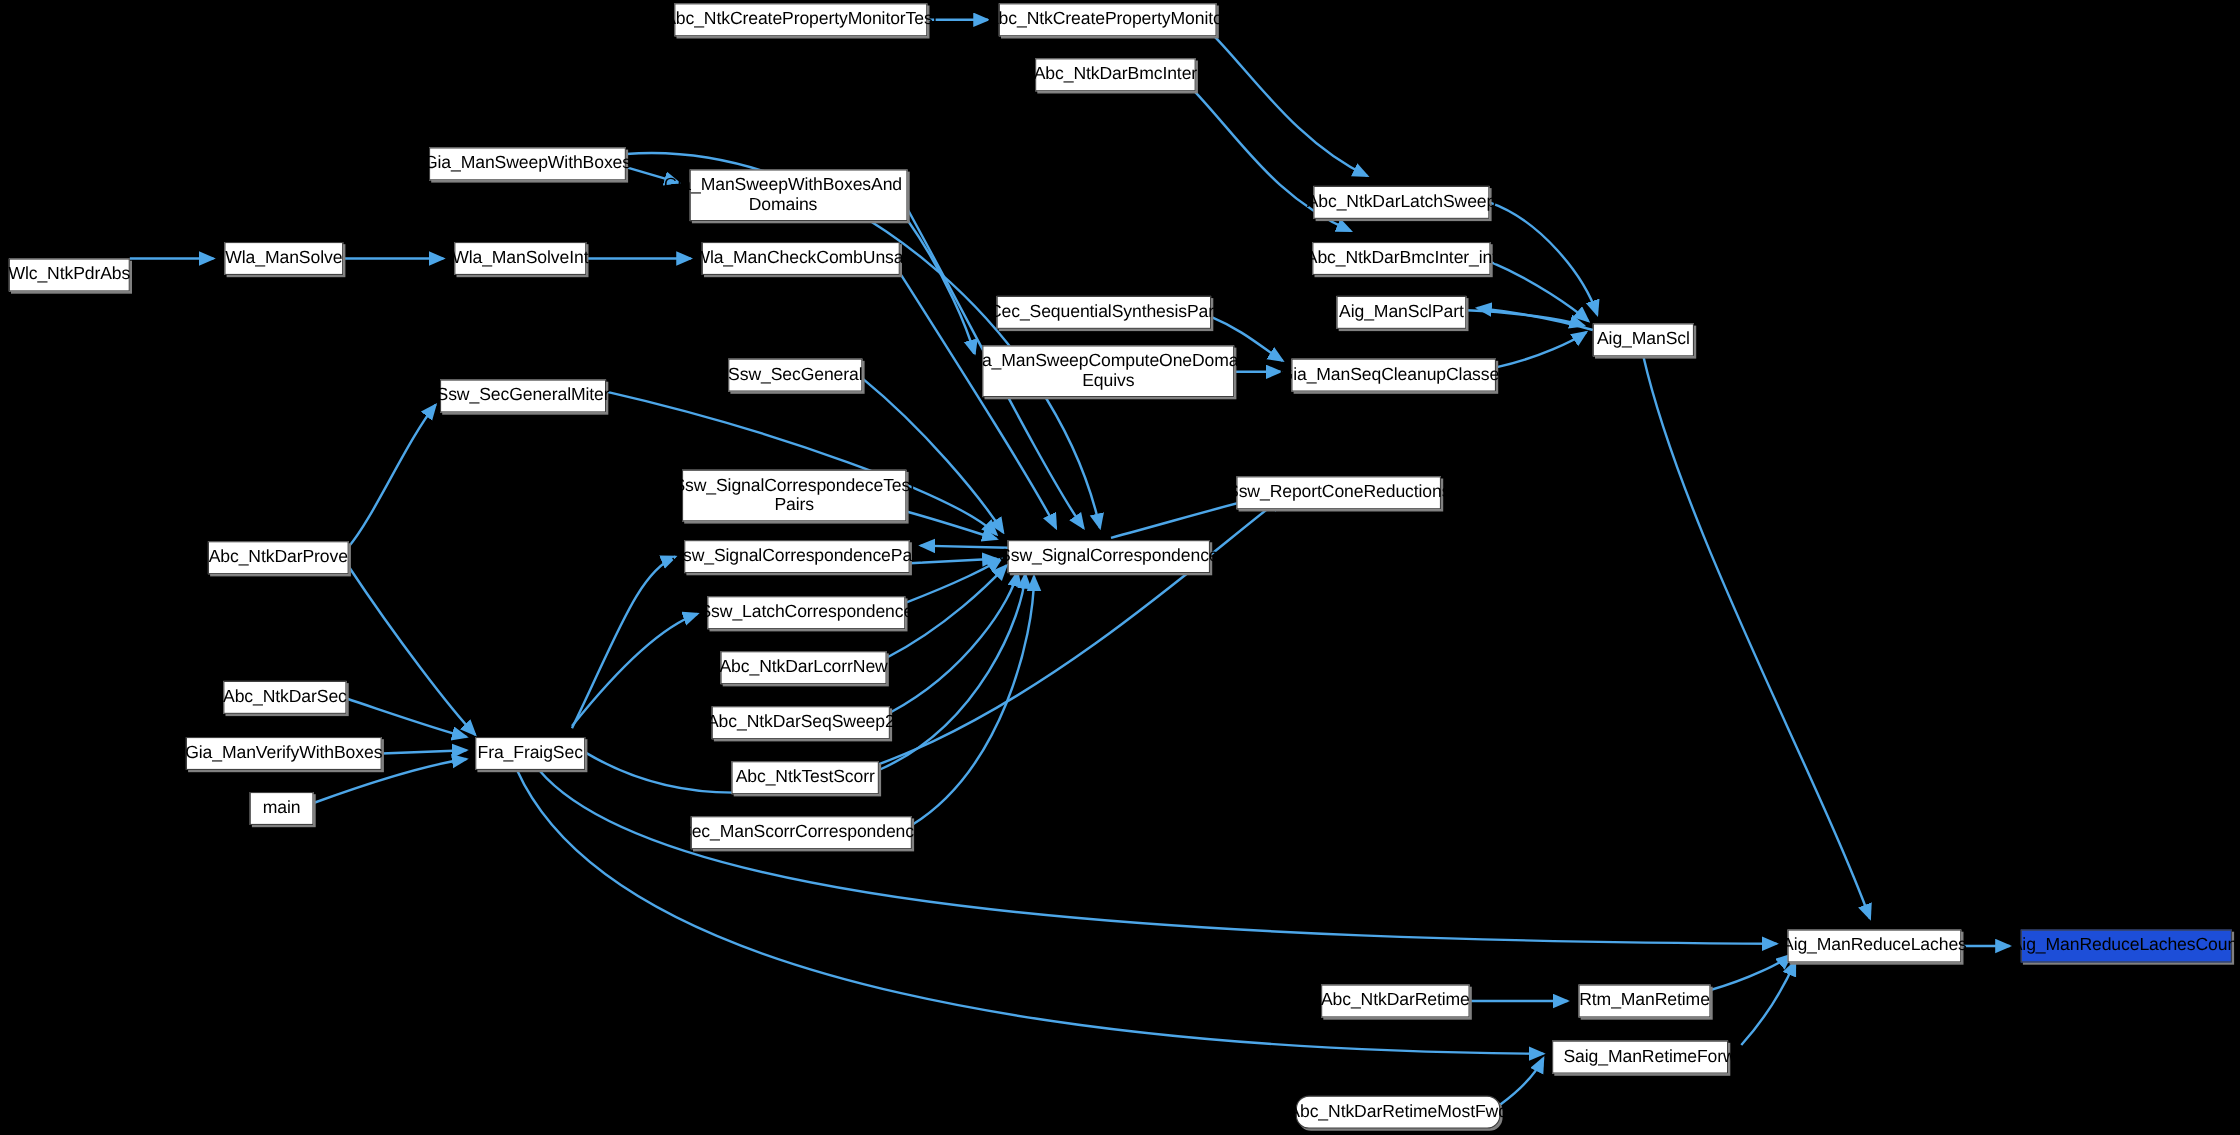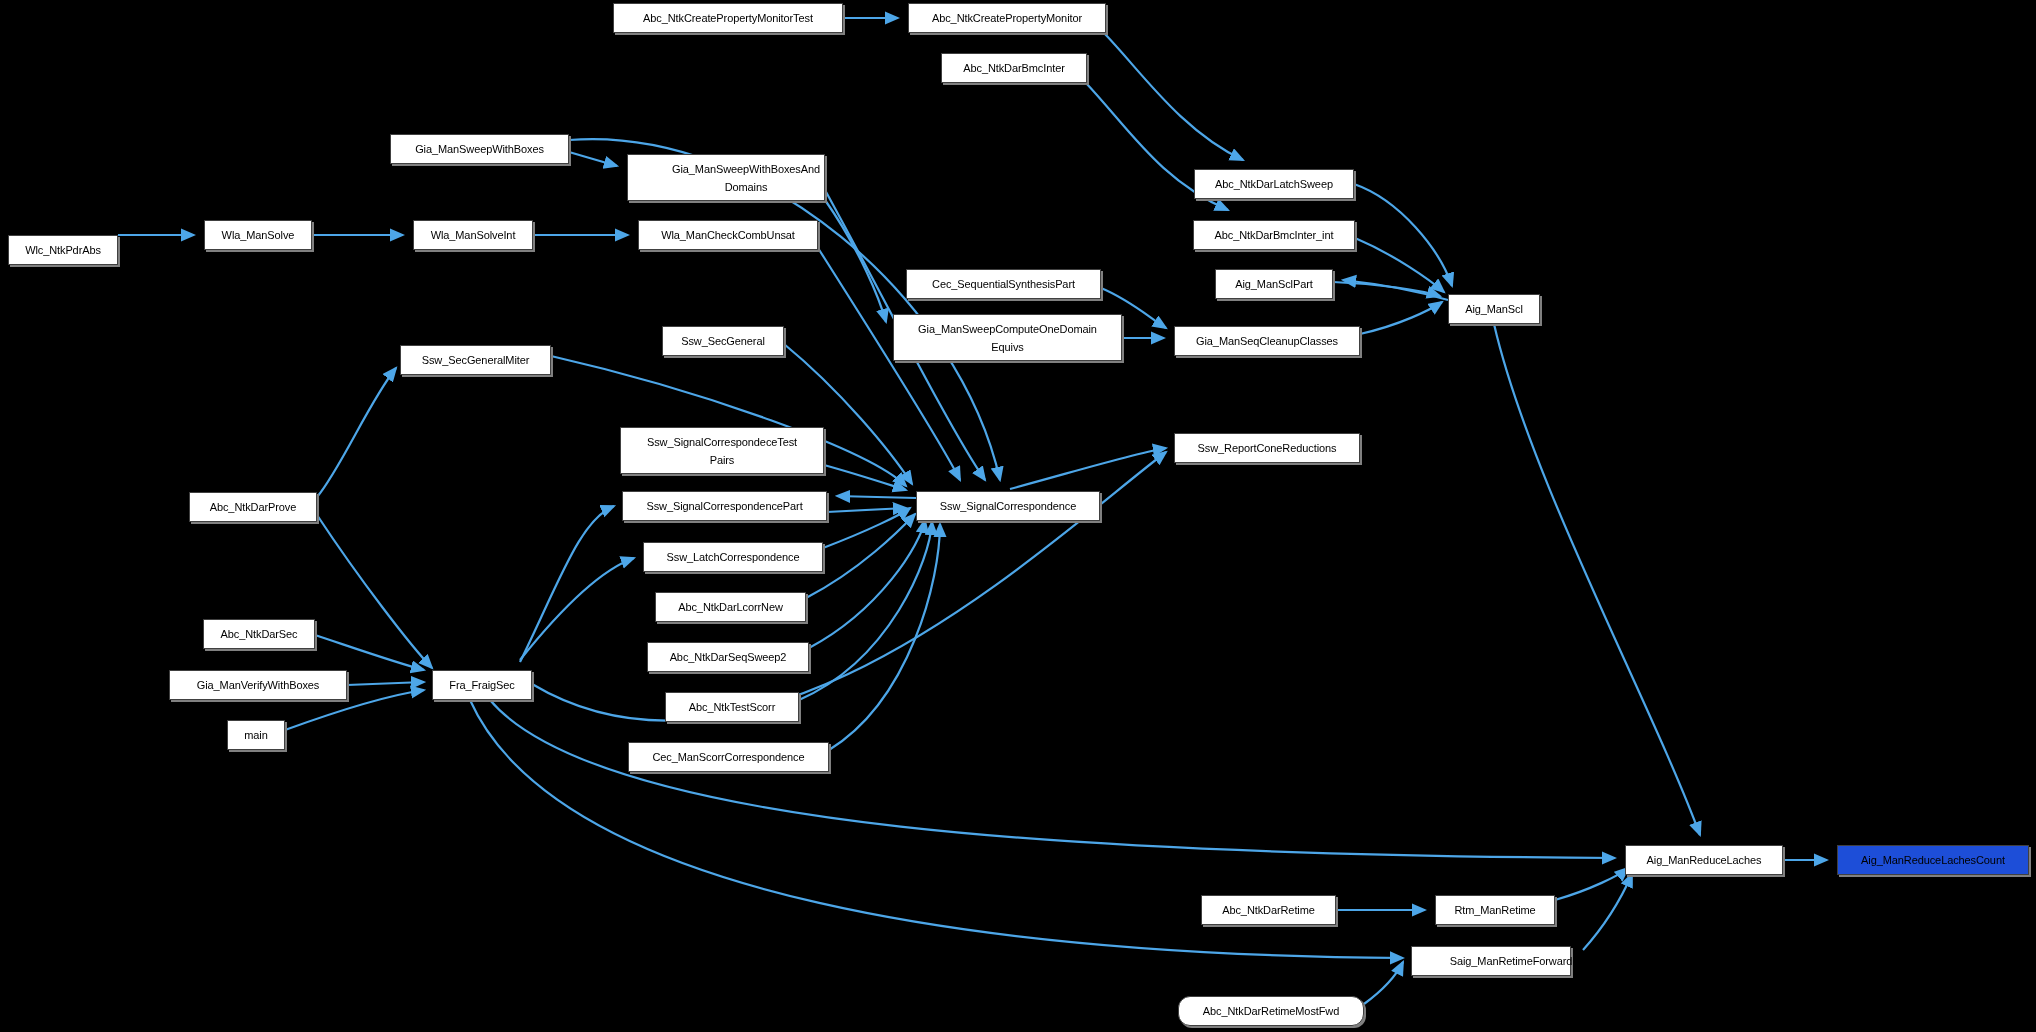--- a/index.html
+++ b/index.html
@@ -31,21 +31,21 @@
     width: 2036px;
     height: 1032px;
   }
   .graph-node {
     position: absolute;
     box-sizing: border-box;
     background: #ffffff;
     border: 1px solid #404040;
     box-shadow: 2px 2px 0 0 #808080;
     color: #000000;
-    font-size: 11px;
+    font-size: 16px;
     line-height: 18px;
     letter-spacing: -0.1px;
     display: flex;
     align-items: center;
     justify-content: center;
     text-align: center;
     white-space: pre-line;
     padding: 0 4px;
     cursor: pointer;
   }
@@ -123,21 +123,21 @@
       <div class="graph-node" style="left: 638px; top: 220px; width: 180px; height: 30px;"><span>Wla_ManCheckCombUnsat</span></div>
       <div class="graph-node" style="left: 1193px; top: 220px; width: 162px; height: 30px;"><span>Abc_NtkDarBmcInter_int</span></div>
       <div class="graph-node" style="left: 906px; top: 269px; width: 195px; height: 30px;"><span>Cec_SequentialSynthesisPart</span></div>
       <div class="graph-node" style="left: 1215px; top: 269px; width: 118px; height: 30px; text-align: center;"><span>Aig_ManSclPart</span></div>
       <div class="graph-node" style="left: 1448px; top: 294px; width: 92px; height: 30px;"><span>Aig_ManScl</span></div>
       <div class="graph-node" style="left: 893px; top: 314px; width: 229px; height: 47px;"><span>Gia_ManSweepComputeOneDomain
 Equivs</span></div>
       <div class="graph-node" style="left: 1174px; top: 326px; width: 186px; height: 30px;"><span>Gia_ManSeqCleanupClasses</span></div>
       <div class="graph-node" style="left: 400px; top: 345px; width: 151px; height: 30px;"><span>Ssw_SecGeneralMiter</span></div>
       <div class="graph-node" style="left: 662px; top: 326px; width: 122px; height: 30px;"><span>Ssw_SecGeneral</span></div>
-      <div class="graph-node" style="left: 1174px; top: 433px; width: 186px; height: 30px;"><span>Ssw_ReportConeReductions</span></div>
+      <div class="graph-node" style="left: 1124px; top: 433px; width: 186px; height: 30px;"><span>Ssw_ReportConeReductions</span></div>
       <div class="graph-node" style="left: 620px; top: 427px; width: 204px; height: 47px;"><span>Ssw_SignalCorrespondeceTest
 Pairs</span></div>
       <div class="graph-node" style="left: 189px; top: 492px; width: 128px; height: 30px;"><span>Abc_NtkDarProve</span></div>
       <div class="graph-node" style="left: 622px; top: 491px; width: 205px; height: 30px;"><span>Ssw_SignalCorrespondencePart</span></div>
       <div class="graph-node" style="left: 916px; top: 491px; width: 184px; height: 30px;"><span>Ssw_SignalCorrespondence</span></div>
       <div class="graph-node" style="left: 643px; top: 542px; width: 180px; height: 30px;"><span>Ssw_LatchCorrespondence</span></div>
       <div class="graph-node" style="left: 655px; top: 592px; width: 151px; height: 30px;"><span>Abc_NtkDarLcorrNew</span></div>
       <div class="graph-node" style="left: 203px; top: 619px; width: 112px; height: 30px;"><span>Abc_NtkDarSec</span></div>
       <div class="graph-node" style="left: 647px; top: 642px; width: 162px; height: 30px;"><span>Abc_NtkDarSeqSweep2</span></div>
       <div class="graph-node" style="left: 169px; top: 670px; width: 178px; height: 30px;"><span>Gia_ManVerifyWithBoxes</span></div>

